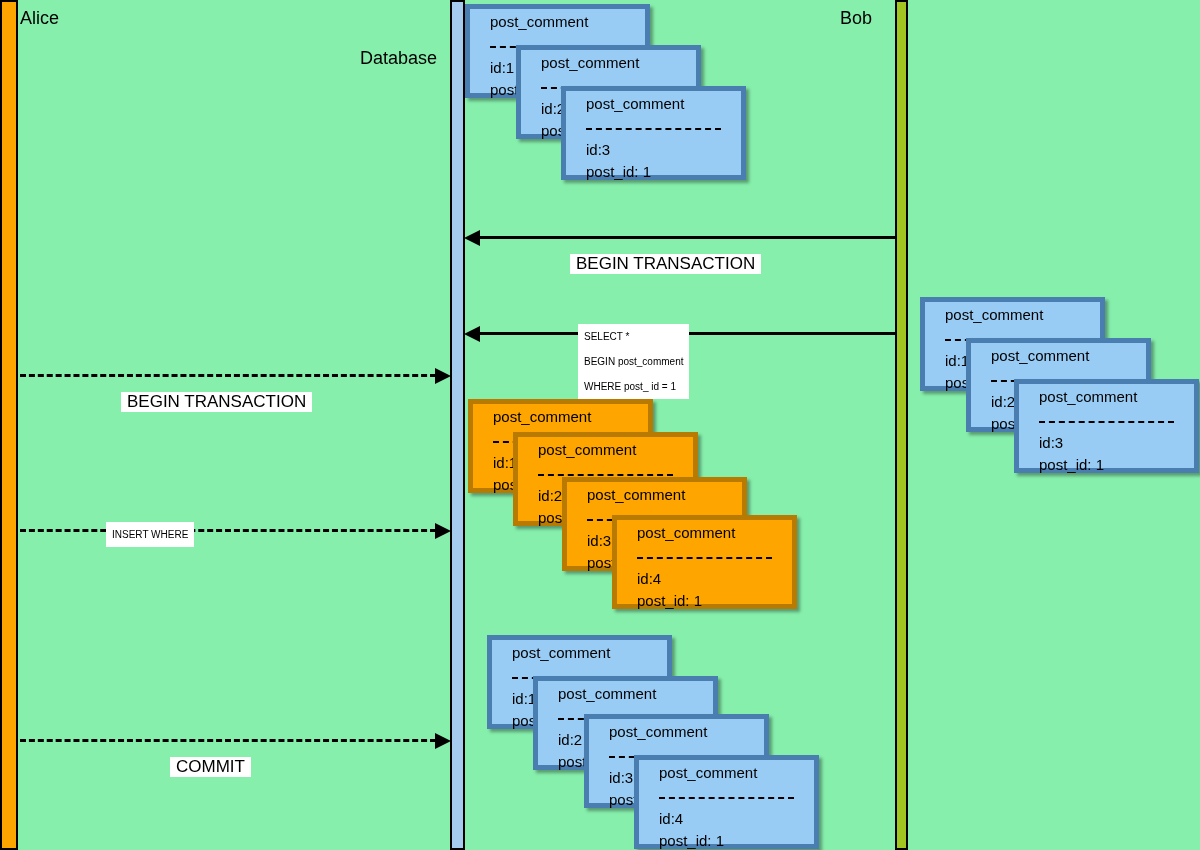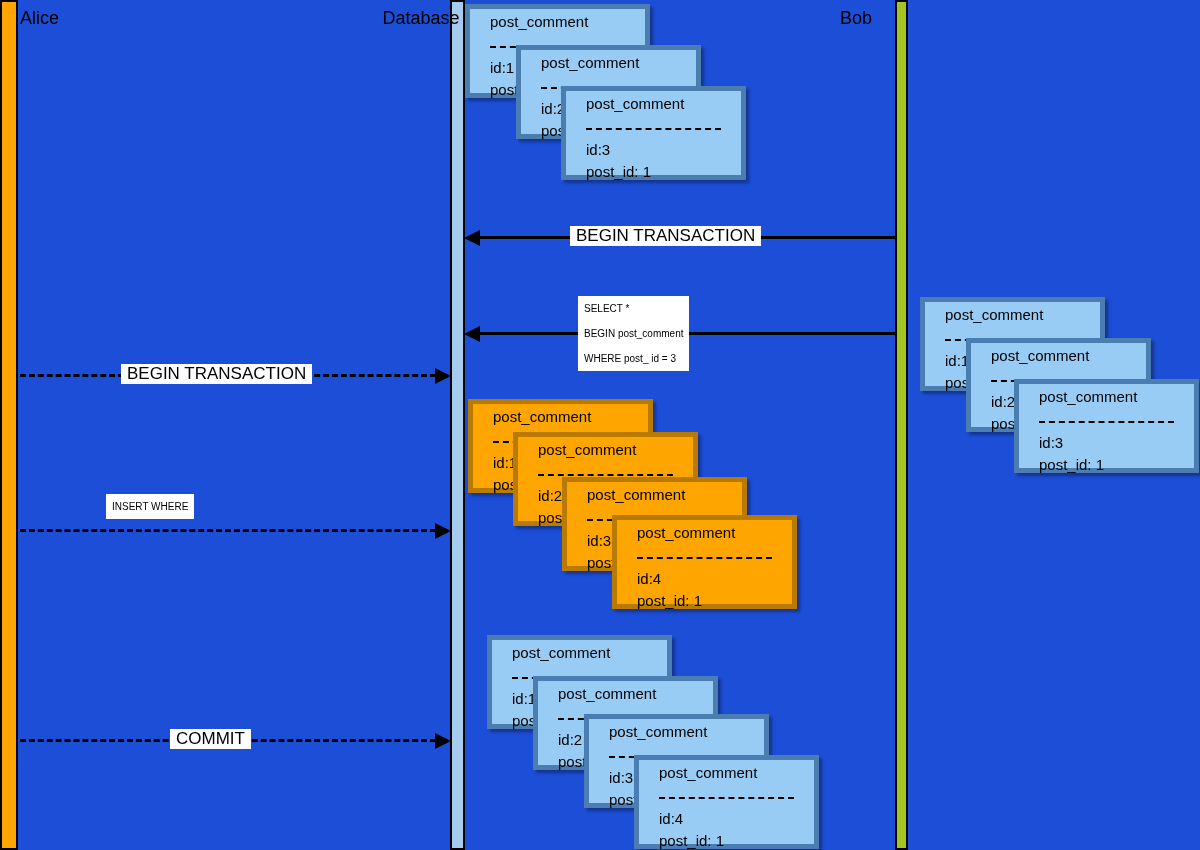--- a/index.html
+++ b/index.html
@@ -1,29 +1,29 @@
 <!DOCTYPE html>
 <html><head>
 <meta charset="utf-8">
 <style>
   html,body{margin:0;padding:0;background:#fff;}
-  #page{position:relative;width:1200px;height:850px;background:#1d4ed8;overflow:hidden;
+  #page{position:relative;width:1200px;height:850px;background:#86efac;overflow:hidden;
         font-family:"Liberation Sans", sans-serif;color:#000;}
 
   
   .lifeline{position:absolute;top:0;height:850px;border:2px solid #000;box-sizing:border-box;}
   .lifeline-label{position:absolute;top:8px;font-size:18px;white-space:nowrap;}
 
   
   .arrow-solid{position:absolute;height:3px;background:#000;}
   .arrow-dashed{position:absolute;height:0;border-top:3px dashed #000;}
   .ah{position:absolute;width:0;height:0;}
   .ah-left{left:-15px;top:-6px;border-top:8px solid transparent;border-bottom:8px solid transparent;border-right:16px solid #000;}
   .ah-right{right:-15px;top:-9px;border-top:8px solid transparent;border-bottom:8px solid transparent;border-left:16px solid #000;}
-  .msg-label{position:absolute;background:#fff;font-size:17px;padding:0 6px;white-space:nowrap;}
+  .msg-label{position:absolute;background:#fff;font-size:17px;padding:0 6px;white-space:nowrap;margin-top:28px;}
   .msg-label.multi{font-size:10px;line-height:25px;text-align:left;}
 
   
   .card{position:absolute;width:185px;height:94px;box-sizing:border-box;
         border:5px solid #0c4a6e;padding:2px 20px;font-size:15px;
         box-shadow:3px 3px 3px rgba(0,0,0,0.35);}
   .card.blue{background:#99CCF5;border-color:#4A7DB0;}
   .card.orange{background:#FFA500;border-color:#B87A00;}
   .card-row{height:22px;line-height:22px;white-space:nowrap;overflow:hidden;}
   .card-sep{height:13px;border-bottom:2px dashed #000;margin-bottom:9px;}
@@ -31,35 +31,35 @@
 </head>
 <body>
 
 <div id="page">
 
   <div class="lifeline" style="left:0;width:18px;background:#FFA500;"></div>
   <div class="lifeline" style="left:450px;width:15px;background:#A5CBEF;"></div>
   <div class="lifeline" style="left:895px;width:13px;background:#A3C521;"></div>
 
   <div class="lifeline-label" style="left:20px;">Alice</div>
-  <div class="lifeline-label" style="left:376px;width:90px;text-align:center;">Database</div>
+  <div class="lifeline-label" style="left:360px;width:90px;text-align:left;margin-top:40px;">Database</div>
   <div class="lifeline-label" style="left:832px;width:40px;text-align:right;">Bob</div>
 
   <div class="arrow-solid" style="left:479px;top:236px;width:416px;">
     <div class="ah ah-left"></div>
   </div>
   <div class="msg-label" style="left:570px;top:226px;">BEGIN TRANSACTION</div>
 
   <div class="arrow-solid" style="left:479px;top:332px;width:416px;">
     <div class="ah ah-left"></div>
   </div>
   <div class="msg-label multi" style="left:578px;top:296px;">
     <div>SELECT *</div>
     <div>BEGIN post_comment</div>
-    <div>WHERE post_ id = 3</div>
+    <div>WHERE post_ id = 1</div>
   </div>
 
   <div class="arrow-dashed" style="left:20px;top:374px;width:416px;">
     <div class="ah ah-right"></div>
   </div>
   <div class="msg-label" style="left:121px;top:364px;">BEGIN TRANSACTION</div>
 
   <div class="arrow-dashed" style="left:20px;top:529px;width:416px;">
     <div class="ah ah-right"></div>
   </div>

